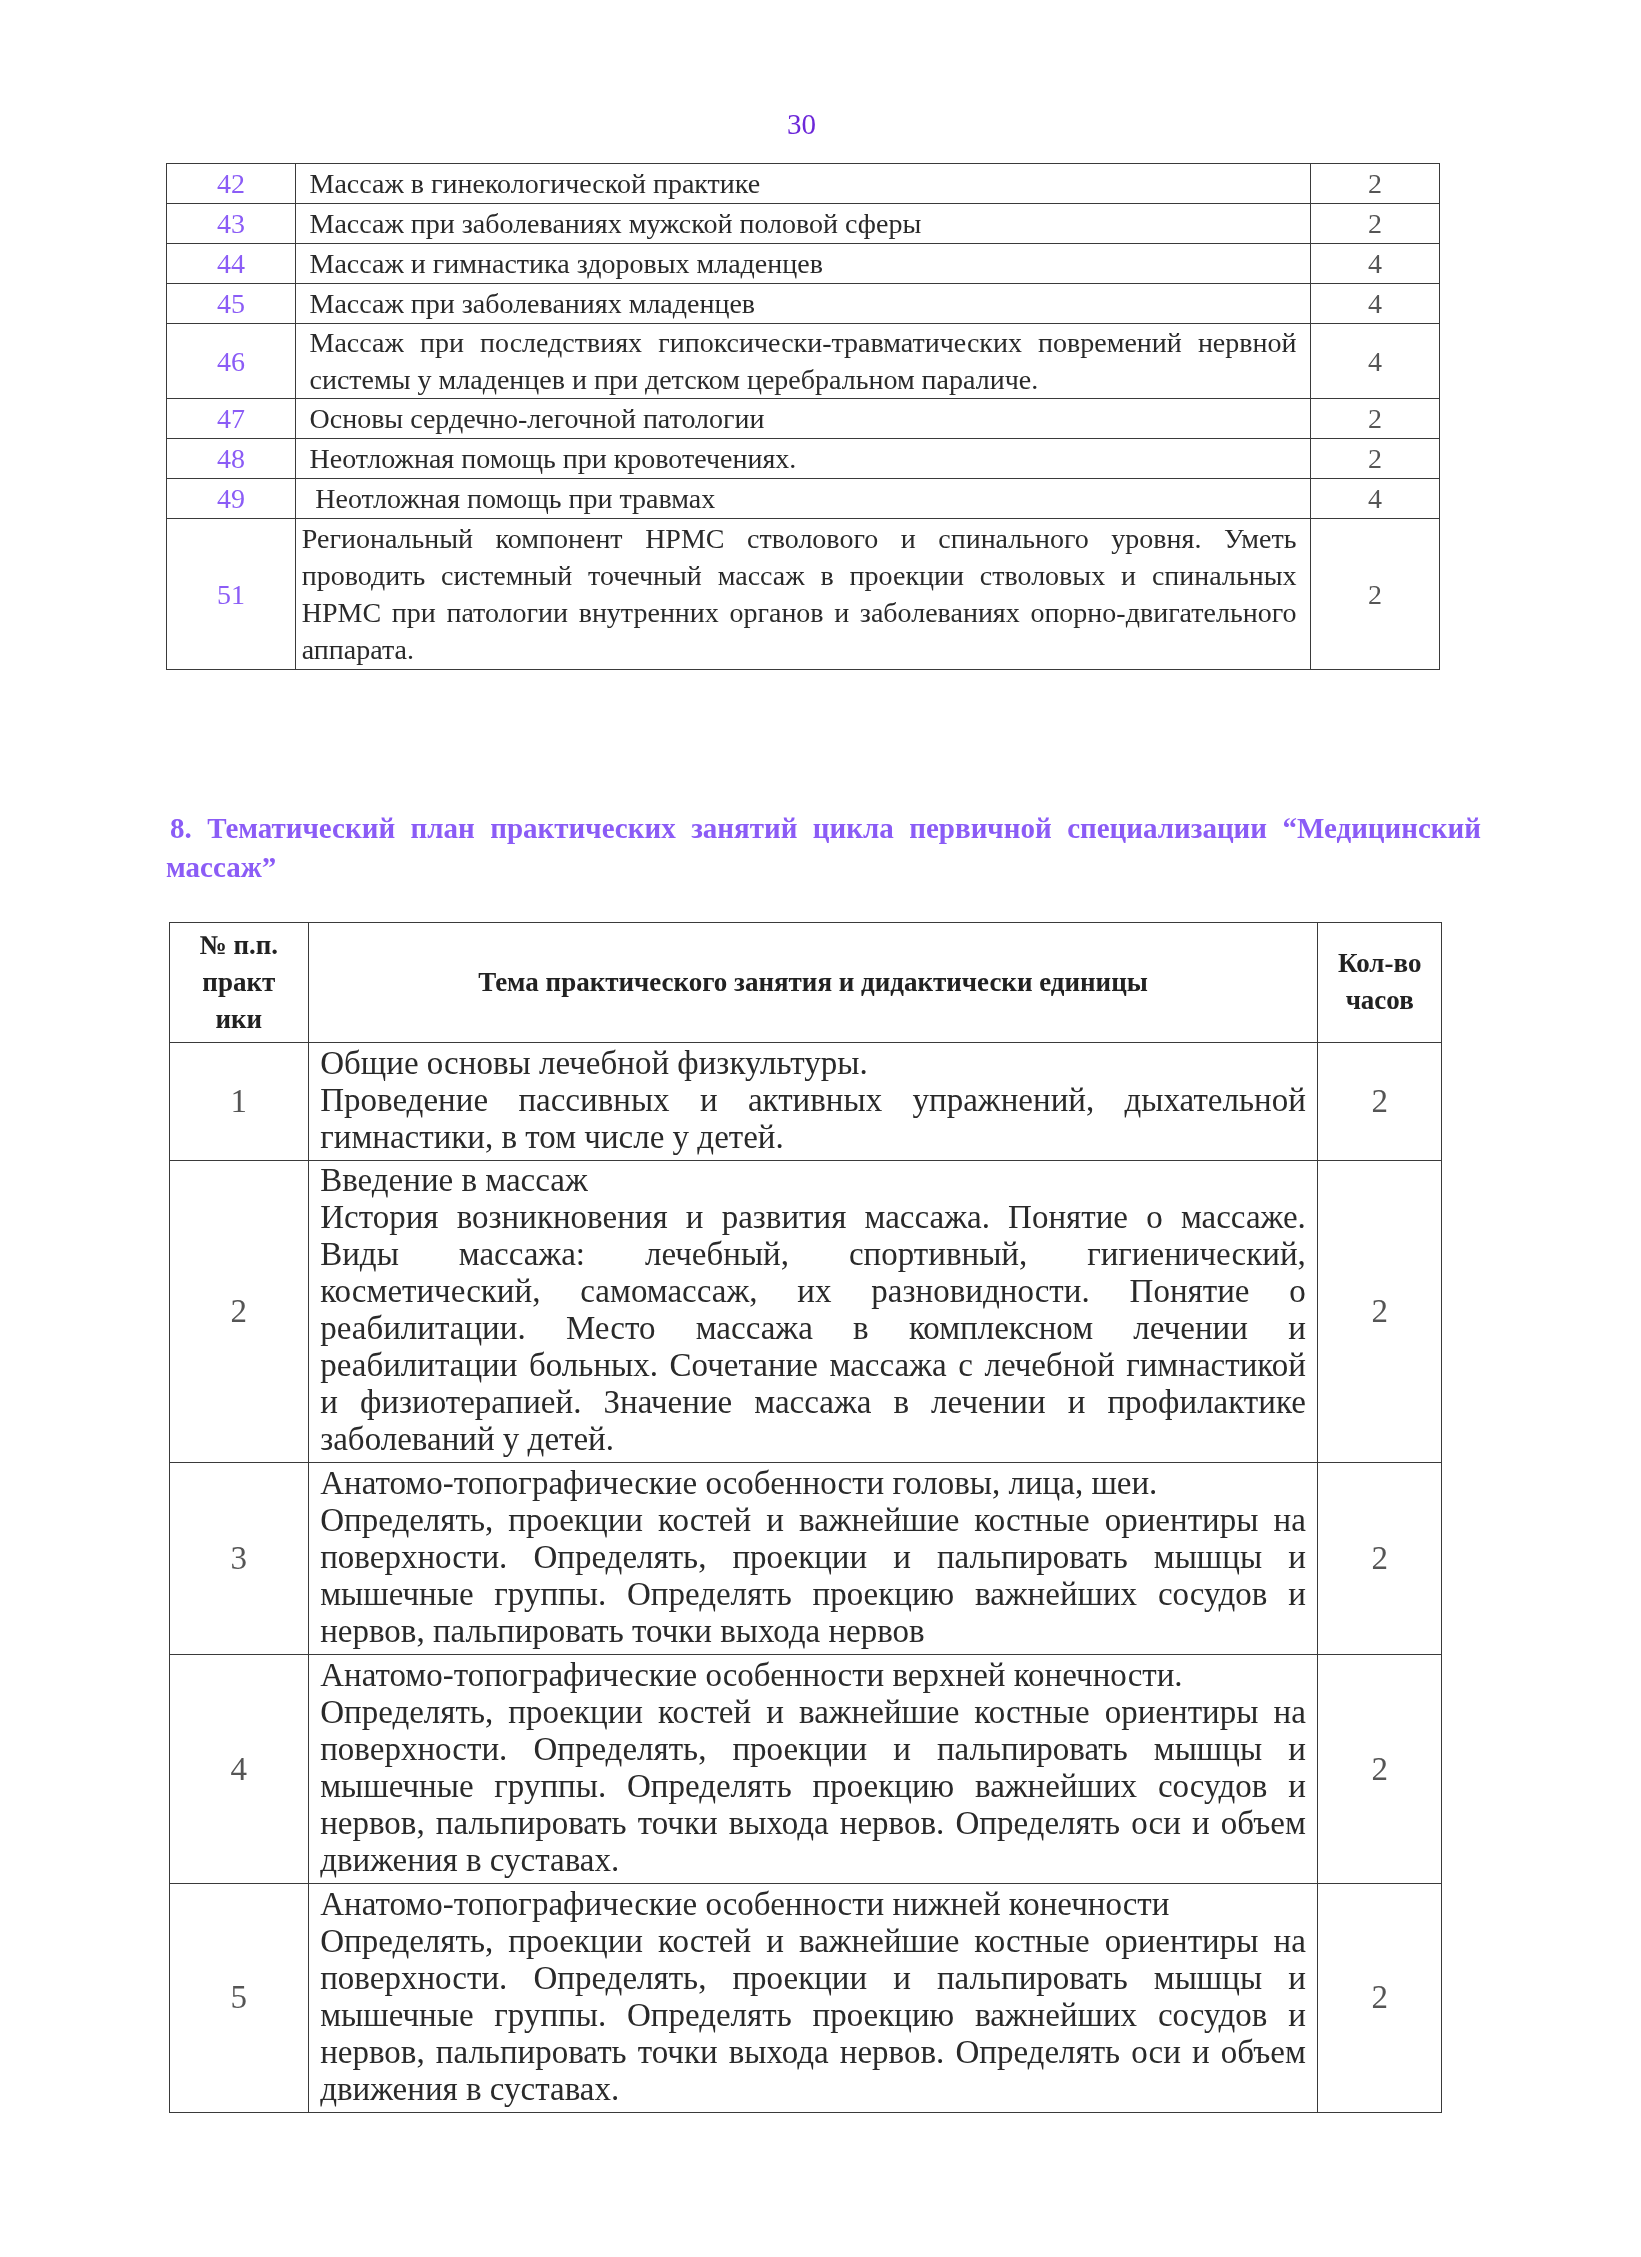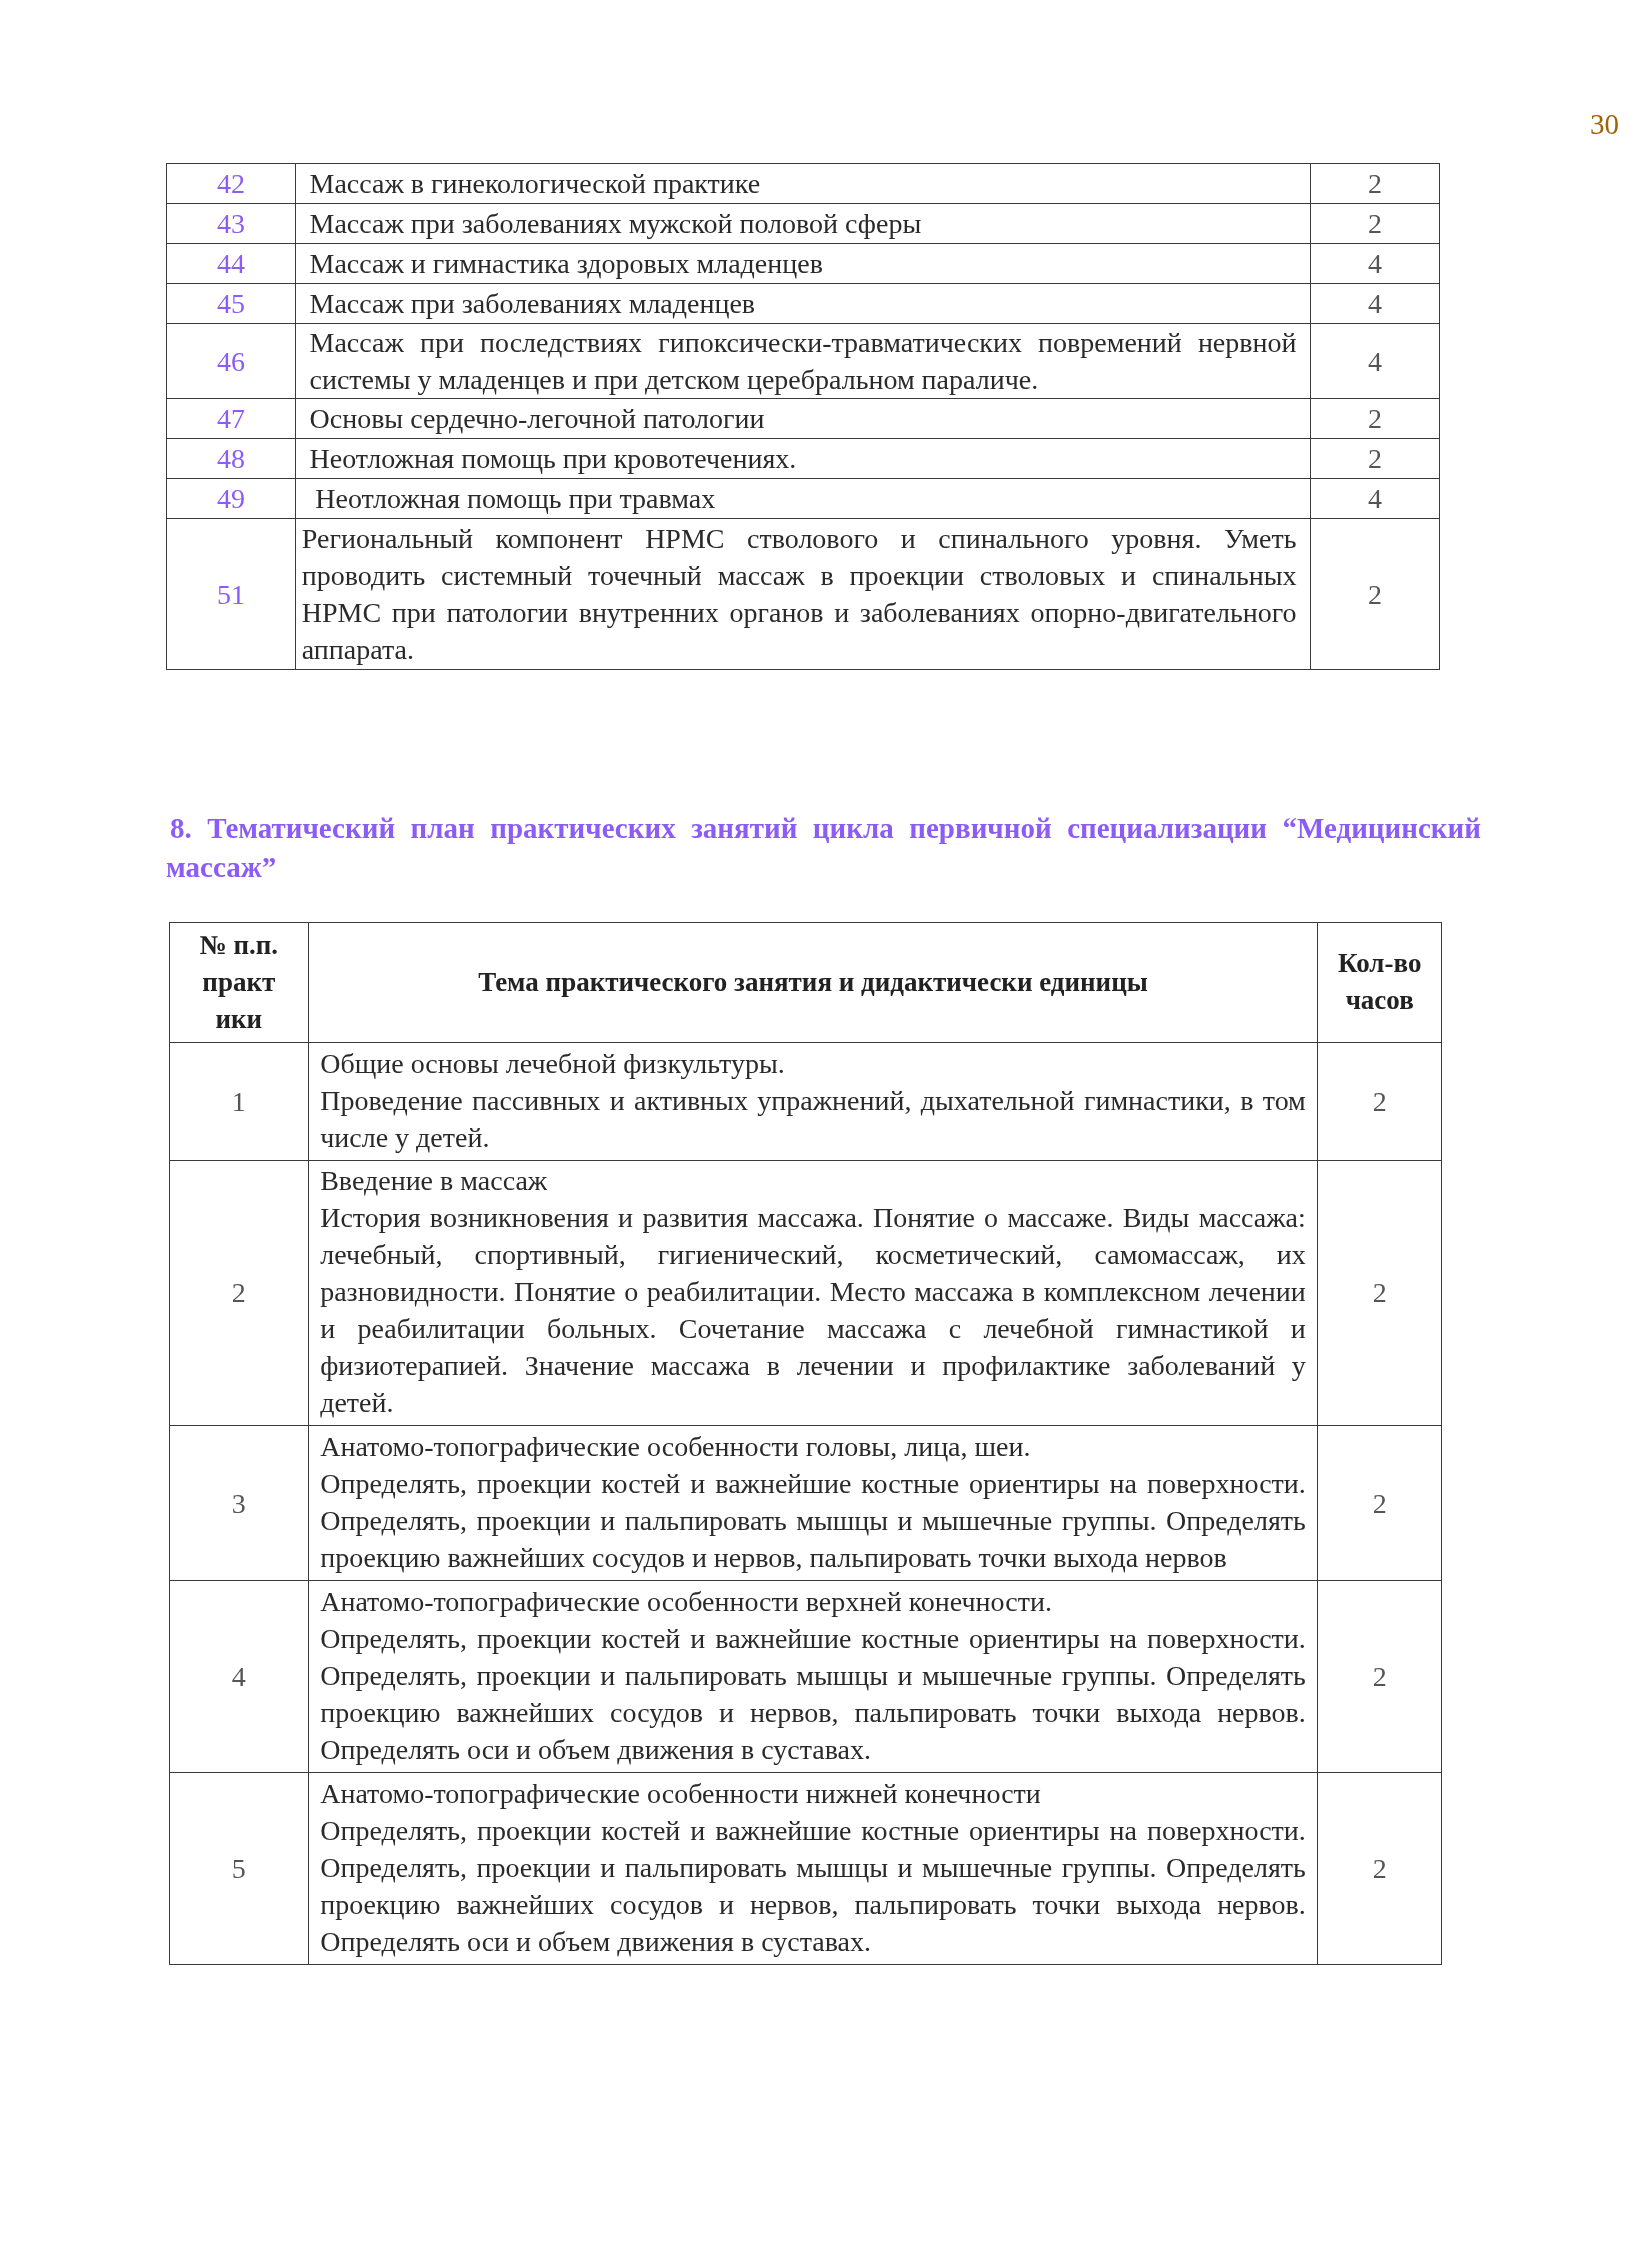--- a/index.html
+++ b/index.html
@@ -2,42 +2,42 @@
 <html><head>
 <meta charset="utf-8">
 <style>
   html, body { margin: 0; padding: 0; background: #ffffff; }
   body {
     width: 1641px; height: 2257px; position: relative; overflow: hidden;
     font-family: "Liberation Serif", "DejaVu Serif", serif;
     color: #2a2a2a;
   }
   .page-number {
-    position: absolute; top: 108px; left: 16px; width: 1603px;
-    text-align: right; font-size: 29px; color: #a16207;
+    position: absolute; top: 108px; left: 0; width: 1603px;
+    text-align: center; font-size: 29px; color: #6d28d9;
   }
   table { border-collapse: collapse; position: absolute; table-layout: fixed; }
   td, th { border: 1.9px solid #3a3a3a; vertical-align: middle; }
   #table-top { top: 163px; left: 166px; width: 1274px; }
   #table-top td { font-size: 28px; line-height: 37px; }
   .col-num { width: 126px; text-align: center; color: #8b5cf6; }
   .col-topic { padding: 0 13.5px; text-align: justify; }
   .col-hours { width: 126px; text-align: center; color: #555; }
   .section-title {
     position: absolute; top: 809px; left: 166px; width: 1315px;
     font-weight: bold; font-size: 29px; line-height: 39px; color: #8b5cf6;
     text-align: justify;
   }
   .section-title .indent { display: inline-block; width: 3.9px; }
   #table-practice { top: 922px; left: 169px; width: 1273px; }
   #table-practice th {
     font-weight: bold; font-size: 27px; line-height: 37px; color: #222;
     padding: 3.9px 5.8px;
   }
-  #table-practice td { font-size: 28px; line-height: 37px; }
+  #table-practice td { font-size: 33px; line-height: 37px; }
   .p-num { width: 126px; text-align: center; color: #555; }
   .p-hours { width: 111px; text-align: center; color: #555; vertical-align: middle; }
   .p-topic { padding: 1.9px 11.6px 3.9px 11.6px; text-align: justify; }
   .p-topic .line { display: block; }
   .hdr-num { width: 126px; text-align: center; }
   .hdr-hours { width: 111px; text-align: center; }
   .text-block { text-align: justify; }
 </style>
 </head>
 <body>

